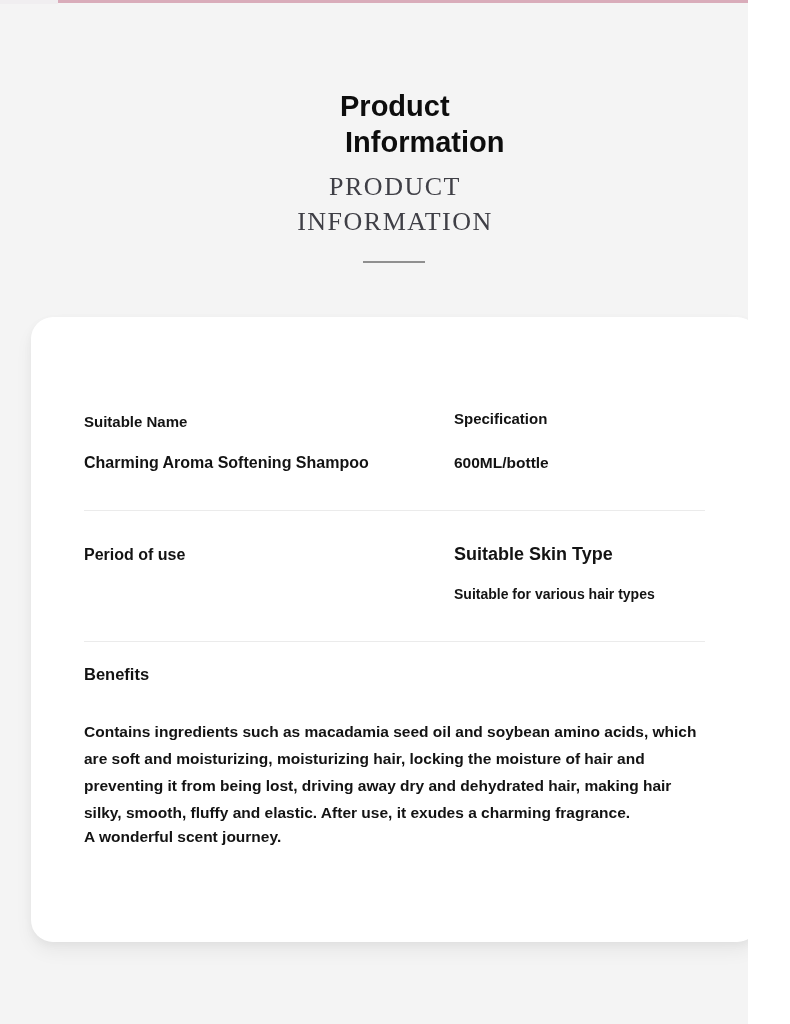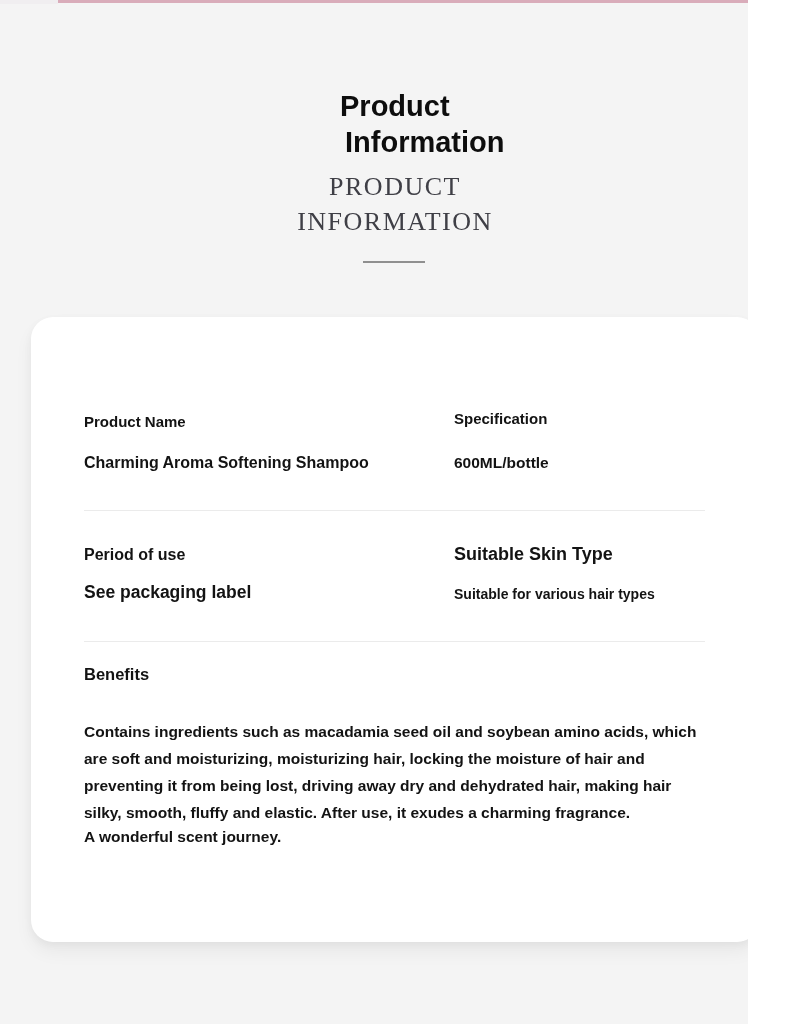--- a/index.html
+++ b/index.html
@@ -151,30 +151,29 @@
   <div>
     <div class="title-line1">Product</div>
     <div class="title-line2">Information</div>
     <div class="subtitle-line1">PRODUCT</div>
     <div class="subtitle-line2">INFORMATION</div>
     <div class="subtitle-divider"></div>
   </div>
 
   <div class="card">
 
-    <div class="flabel f0-label">Product Name</div>
+    <div class="flabel f0-label">Suitable Name</div>
     <div class="fvalue f0-value">Charming Aroma Softening Shampoo</div>
 
     <div class="flabel f1-label">Specification</div>
     <div class="fvalue f1-value">600ML/bottle</div>
 
     <div class="divider-1"></div>
 
     <div class="flabel f2-label">Period of use</div>
-    <div class="fvalue f2-value">See packaging label</div>
 
     <div class="flabel f3-label">Suitable Skin Type</div>
     <div class="fvalue f3-value">Suitable for various hair types</div>
 
     <div class="divider-2"></div>
 
     <div class="blabel">Benefits</div>
     <div class="bpara">Contains ingredients such as macadamia seed oil and soybean amino acids, which are soft and moisturizing, moisturizing hair, locking the moisture of hair and preventing it from being lost, driving away dry and dehydrated hair, making hair silky, smooth, fluffy and elastic. After use, it exudes a charming fragrance.</div>
     <div class="bclose">A wonderful scent journey.</div>
 

